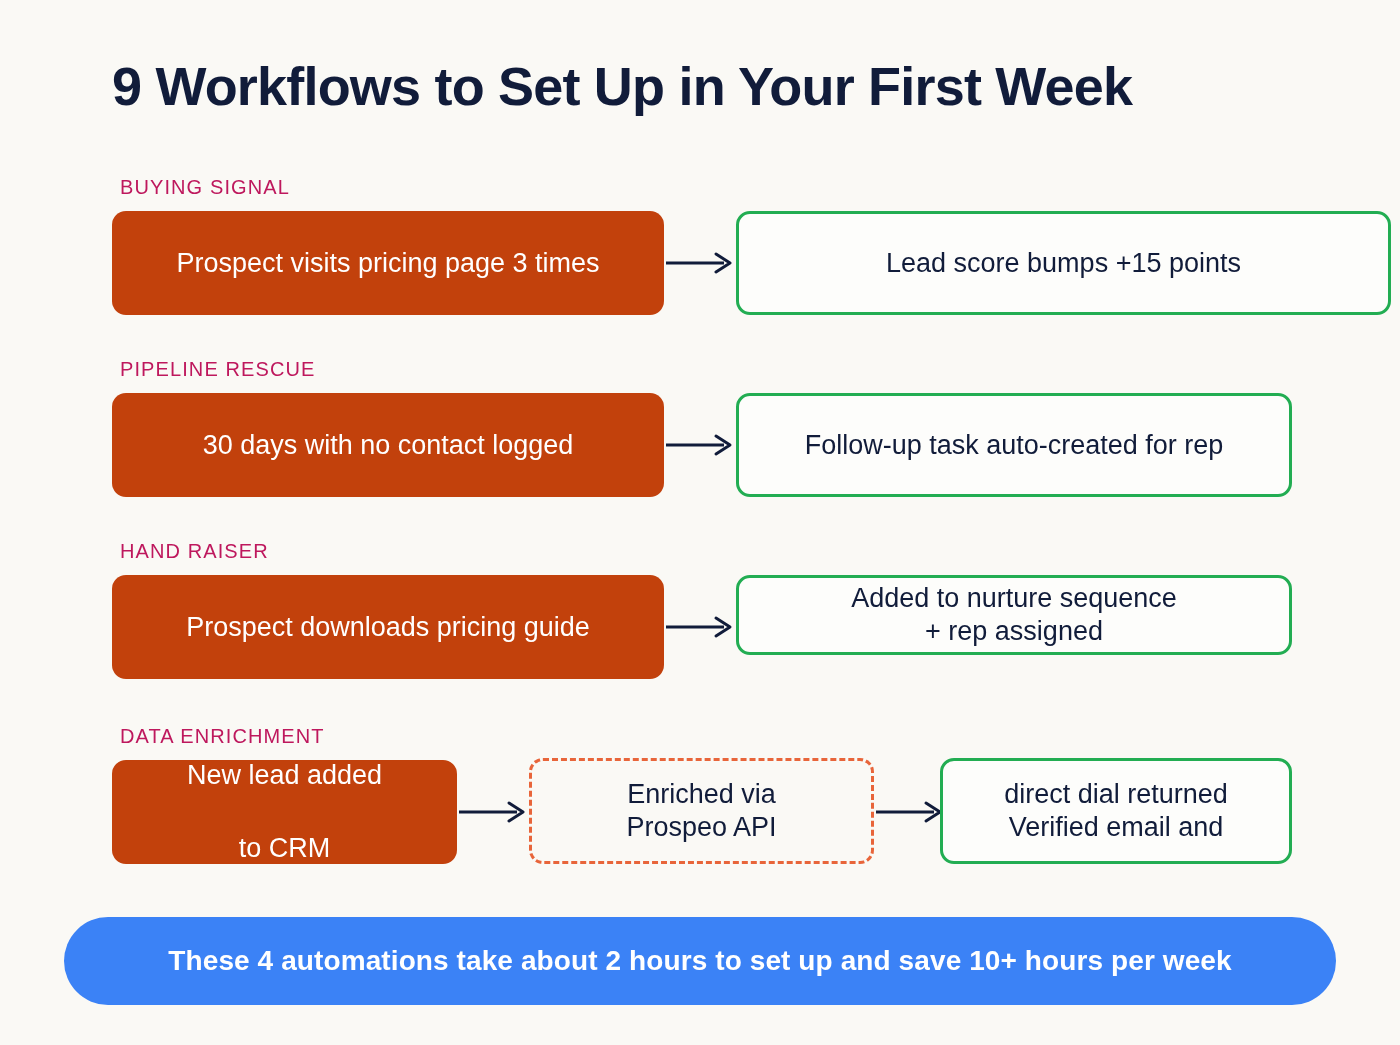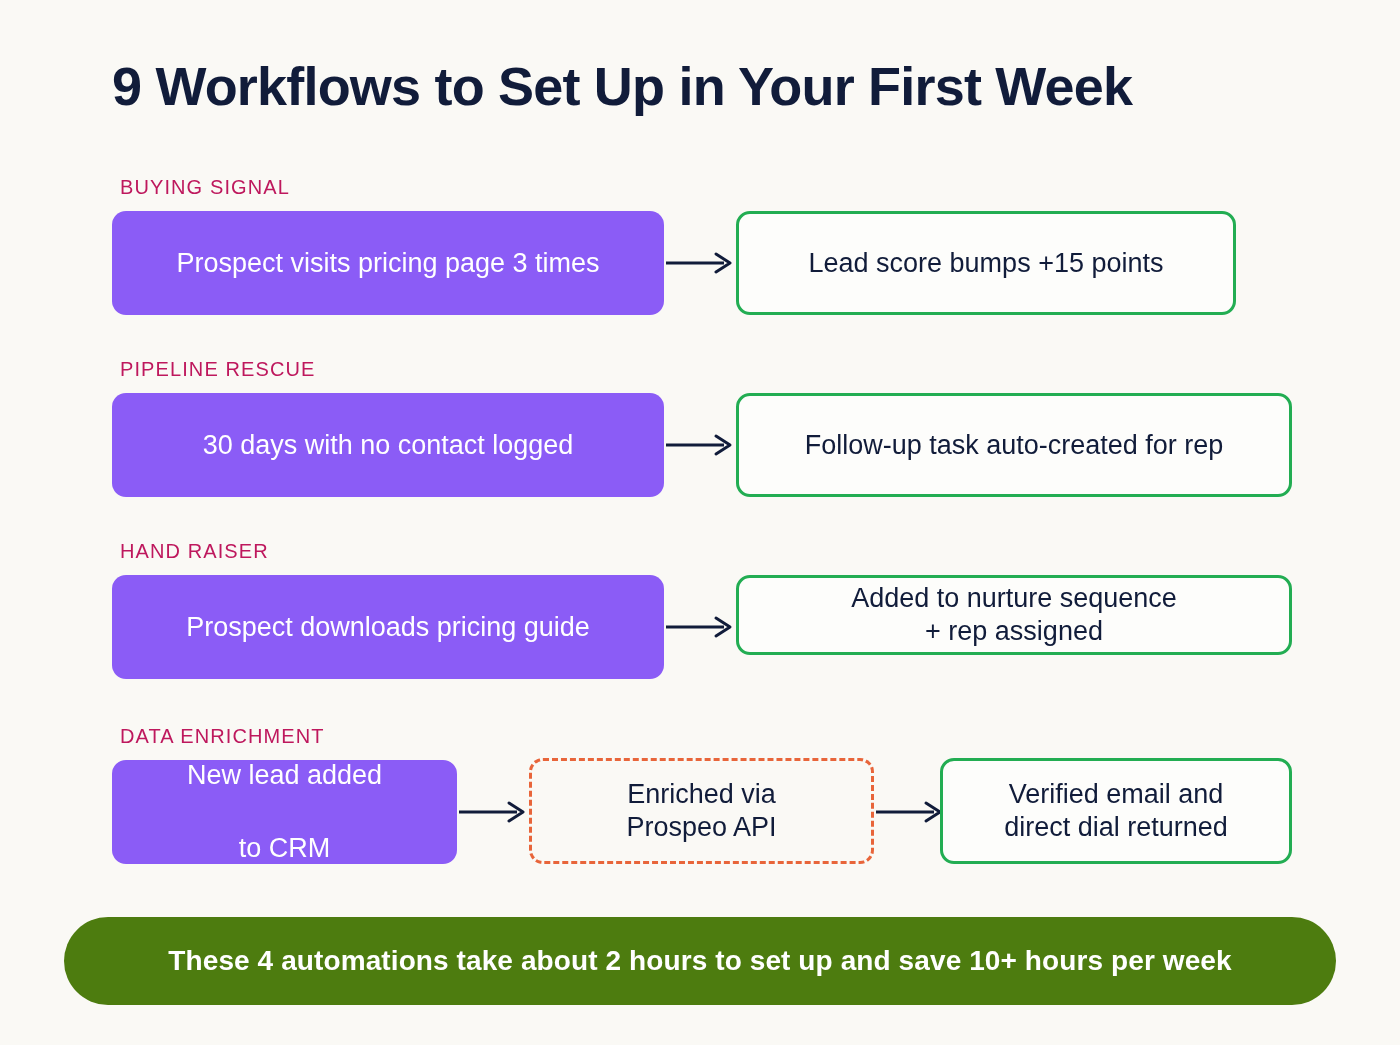--- a/index.html
+++ b/index.html
@@ -56,21 +56,21 @@
     position: absolute;
     box-sizing: border-box;
     display: flex;
     align-items: center;
     justify-content: center;
     text-align: center;
     line-height: 1.22;
   }
 
   .node-trigger {
-    background: #8b5cf6;
+    background: #c2410c;
     color: #ffffff;
     border-radius: 14px;
     font-size: 27px;
   }
 
   .node-outcome {
     background: #fdfdfb;
     color: #111c3a;
     border: 3px solid #22ad52;
     border-radius: 14px;
@@ -93,21 +93,21 @@
   }
   .arrow svg { display: block; }
 
   
   .footer-banner {
     position: absolute;
     left: 64px;
     top: 917px;
     width: 1272px;
     height: 88px;
-    background: #4d7c0f;
+    background: #3b82f6;
     border-radius: 44px;
     display: flex;
     align-items: center;
     justify-content: center;
     color: #ffffff;
     font-size: 28px;
     font-weight: bold;
     letter-spacing: 0.1px;
     white-space: nowrap;
   }
@@ -126,21 +126,21 @@
       <span>Prospect visits pricing page 3 times</span>
     </div>
 
     <div class="arrow" style="left:666px; top:251px; width:70px;">
       <svg width="70" height="24" viewBox="0 0 70 24">
         <line x1="0" y1="12" x2="58" y2="12" stroke="#111c3a" stroke-width="3"></line>
         <polyline points="50,3 64,12 50,21" fill="none" stroke="#111c3a" stroke-width="3" stroke-linecap="round" stroke-linejoin="round"></polyline>
       </svg>
     </div>
 
-    <div class="node node-outcome" style="left:736px; top:211px; width:500px; height:104px;">
+    <div class="node node-outcome" style="left:736px; top:211px; width:655px; height:104px;">
       <span>Lead score bumps +15 points</span>
     </div>
   </div>
 
   <div class="row">
     <div class="row-label" style="top:358px;">PIPELINE RESCUE</div>
 
     <div class="node node-trigger" style="left:112px; top:393px; width:552px; height:104px;">
       <span>30 days with no contact logged</span>
     </div>
@@ -198,22 +198,22 @@
     </div>
 
     <div class="arrow" style="left:876px; top:800px; width:70px;">
       <svg width="70" height="24" viewBox="0 0 70 24">
         <line x1="0" y1="12" x2="58" y2="12" stroke="#111c3a" stroke-width="3"></line>
         <polyline points="50,3 64,12 50,21" fill="none" stroke="#111c3a" stroke-width="3" stroke-linecap="round" stroke-linejoin="round"></polyline>
       </svg>
     </div>
 
     <div class="node node-outcome" style="left:940px; top:758px; width:352px; height:106px; flex-direction:column;">
+      <span>direct dial returned</span>
       <span>Verified email and</span>
-      <span>direct dial returned</span>
     </div>
   </div>
 
   <div class="footer-banner">
     <span>These 4 automations take about 2 hours to set up and save 10+ hours per week</span>
   </div>
 
 </div>
 
 </body></html>

